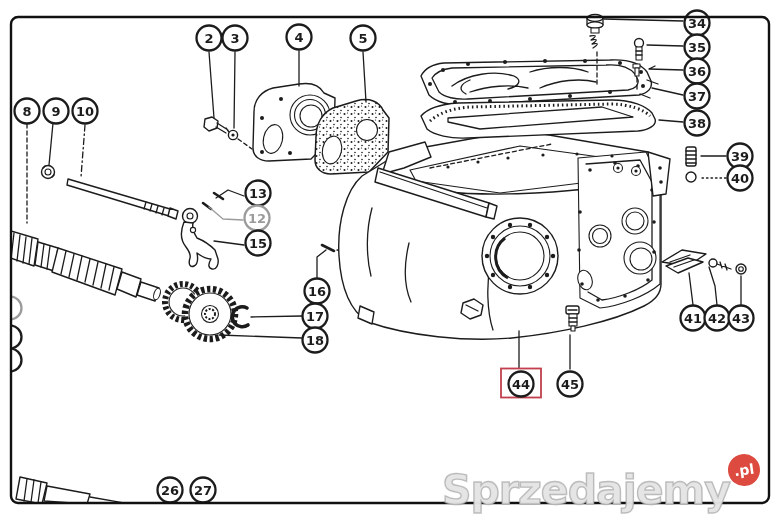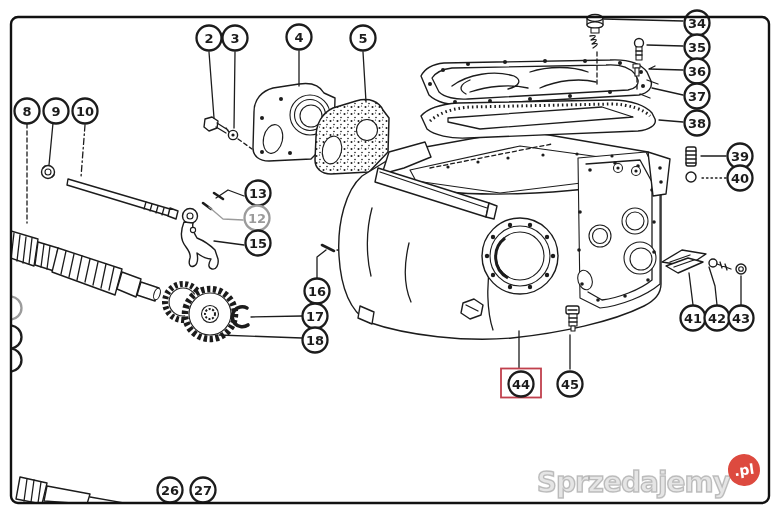--- a/index.html
+++ b/index.html
@@ -13,21 +13,21 @@
   .fw2{fill:#ffffff;stroke:#1c1c1c;stroke-width:1.1;stroke-linejoin:round;}
   .dot{fill:#1c1c1c;stroke:none;}
   .dash{stroke-dasharray:4 3;}
   .dashdot{stroke-dasharray:6 3 1.5 3;}
   .dotted{stroke-dasharray:1.5 3;}
   .gray{stroke:#9b9b9b;}
   .callout-num{font-weight:bold;font-size:13px;fill:#1c1c1c;text-anchor:middle;}
   .callout-num.gray-t{fill:#9b9b9b;}
   #watermark{position:absolute;left:560px;top:458px;width:200px;height:46px;
              pointer-events:none;}
-  #wm-text{position:absolute;right:30px;top:8px;font-size:28px;font-weight:bold;
+  #wm-text{position:absolute;right:30px;top:8px;font-size:41px;font-weight:bold;
            letter-spacing:-1px;color:rgba(230,230,230,0.95);
            -webkit-text-stroke:1.4px rgba(165,165,165,0.65);
            text-shadow:0 0 1px rgba(160,160,160,0.5);}
   #wm-badge{position:absolute;right:0px;top:-4px;width:32px;height:32px;border-radius:50%;
             display:flex;align-items:center;justify-content:center;
             font-size:14px;font-weight:bold;color:#ffffff;transform:rotate(-8deg);}
 </style>
 </head>
 <body>
 

